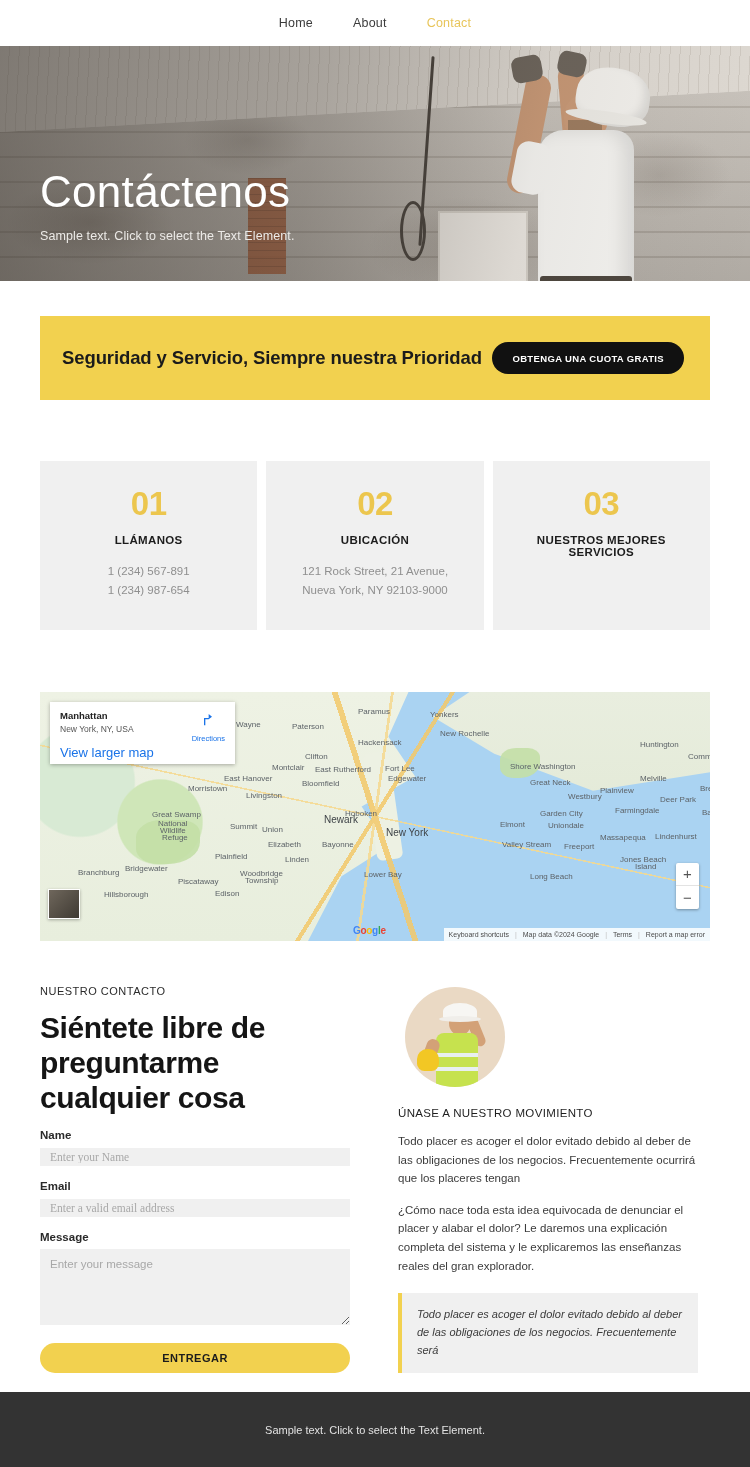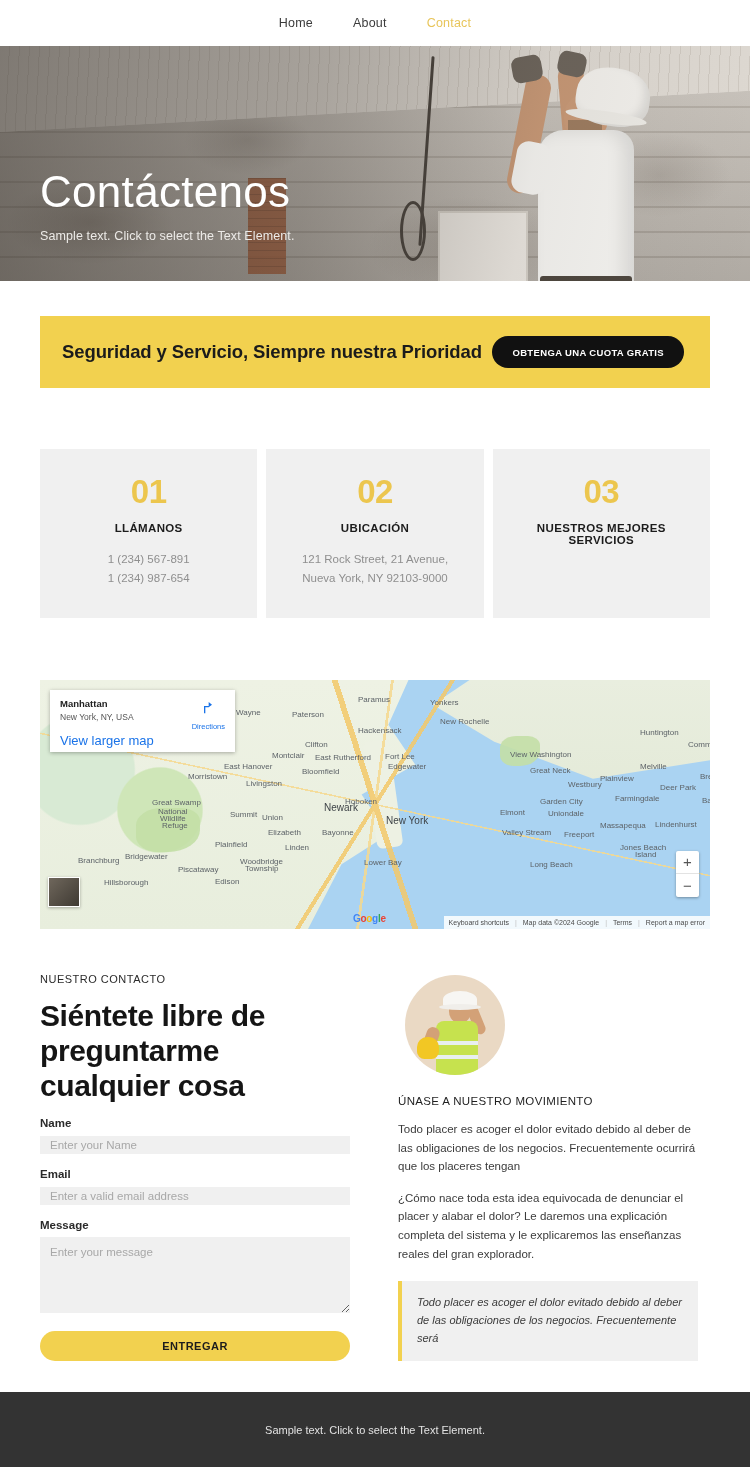--- a/index.html
+++ b/index.html
@@ -140,21 +140,21 @@
     font-size: 44px; font-weight: 400; color: #ffffff; letter-spacing: .3px;
     line-height: 1.05;
   }
   .hero-sub {
     margin-top: 14px; font-size: 12.5px; color: #eceae7; letter-spacing: .1px;
   }
 
   
   .cta-wrap { padding: 35px 40px 0; }
   .cta {
-    background: #f2d14f; height: 72px; display: flex; align-items: center;
+    background: #f2d14f; height: 84px; display: flex; align-items: center;
     justify-content: space-between; padding: 0 26px 0 22px;
   }
   .cta-title {
     font-size: 18.5px; font-weight: 700; color: #1b1b1b; line-height: 1.28;
     max-width: 420px; letter-spacing: -.1px;
   }
   .cta-btn {
     background: #111111; color: #ffffff; border: none; border-radius: 22px;
     height: 32px; padding: 0 20px; font-size: 9.5px; font-weight: 700;
     letter-spacing: .35px; cursor: pointer; white-space: nowrap;
@@ -275,21 +275,21 @@
   }
   .field { margin-top: 14px; }
   .field-label {
     font-size: 11.5px; font-weight: 700; color: #2a2a2a; margin-bottom: 6px;
   }
   .field input, .field textarea {
     width: 100%; background: #f0f0f0; border: none; outline: none;
     font-family: "Liberation Sans", sans-serif; font-size: 11.5px; color: #444;
     padding: 9px 10px;
   }
-  .field input { height: 16px; }
+  .field input { height: 16px; font-family: Liberation Serif, serif; }
   .field textarea { height: 76px; resize: vertical; }
   .field input::placeholder, .field textarea::placeholder { color: #a8a8a8; }
   .submit-btn {
     margin-top: 14px; width: 100%; height: 30px; background: #f2d14f;
     border: none; border-radius: 15px; font-size: 11px; font-weight: 700;
     color: #1c1c1c; letter-spacing: .5px; cursor: pointer;
     font-family: "Liberation Sans", sans-serif;
   }
 
   .col-right { width: 300px; padding-top: 2px; }
@@ -409,21 +409,21 @@
         <div class="map-label" style="left: 252px; top: 30px;">Paterson</div>
         <div class="map-label" style="left: 400px; top: 37px;">New Rochelle</div>
         <div class="map-label" style="left: 318px; top: 46px;">Hackensack</div>
         <div class="map-label" style="left: 265px; top: 60px;">Clifton</div>
         <div class="map-label" style="left: 600px; top: 48px;">Huntington</div>
         <div class="map-label" style="left: 345px; top: 72px;">Fort Lee</div>
         <div class="map-label" style="left: 648px; top: 60px;">Commack</div>
         <div class="map-label" style="left: 232px; top: 71px;">Montclair</div>
         <div class="map-label" style="left: 275px; top: 73px;">East Rutherford</div>
         <div class="map-label" style="left: 348px; top: 82px;">Edgewater</div>
-        <div class="map-label" style="left: 470px; top: 70px;">View Washington</div>
+        <div class="map-label" style="left: 470px; top: 70px;">Shore Washington</div>
         <div class="map-label" style="left: 184px; top: 82px;">East Hanover</div>
         <div class="map-label" style="left: 262px; top: 87px;">Bloomfield</div>
         <div class="map-label" style="left: 490px; top: 86px;">Great Neck</div>
         <div class="map-label" style="left: 600px; top: 82px;">Melville</div>
         <div class="map-label" style="left: 148px; top: 92px;">Morristown</div>
         <div class="map-label" style="left: 560px; top: 94px;">Plainview</div>
         <div class="map-label" style="left: 660px; top: 92px;">Brentwood</div>
         <div class="map-label" style="left: 206px; top: 99px;">Livingston</div>
         <div class="map-label" style="left: 528px; top: 100px;">Westbury</div>
         <div class="map-label" style="left: 620px; top: 103px;">Deer Park</div>

